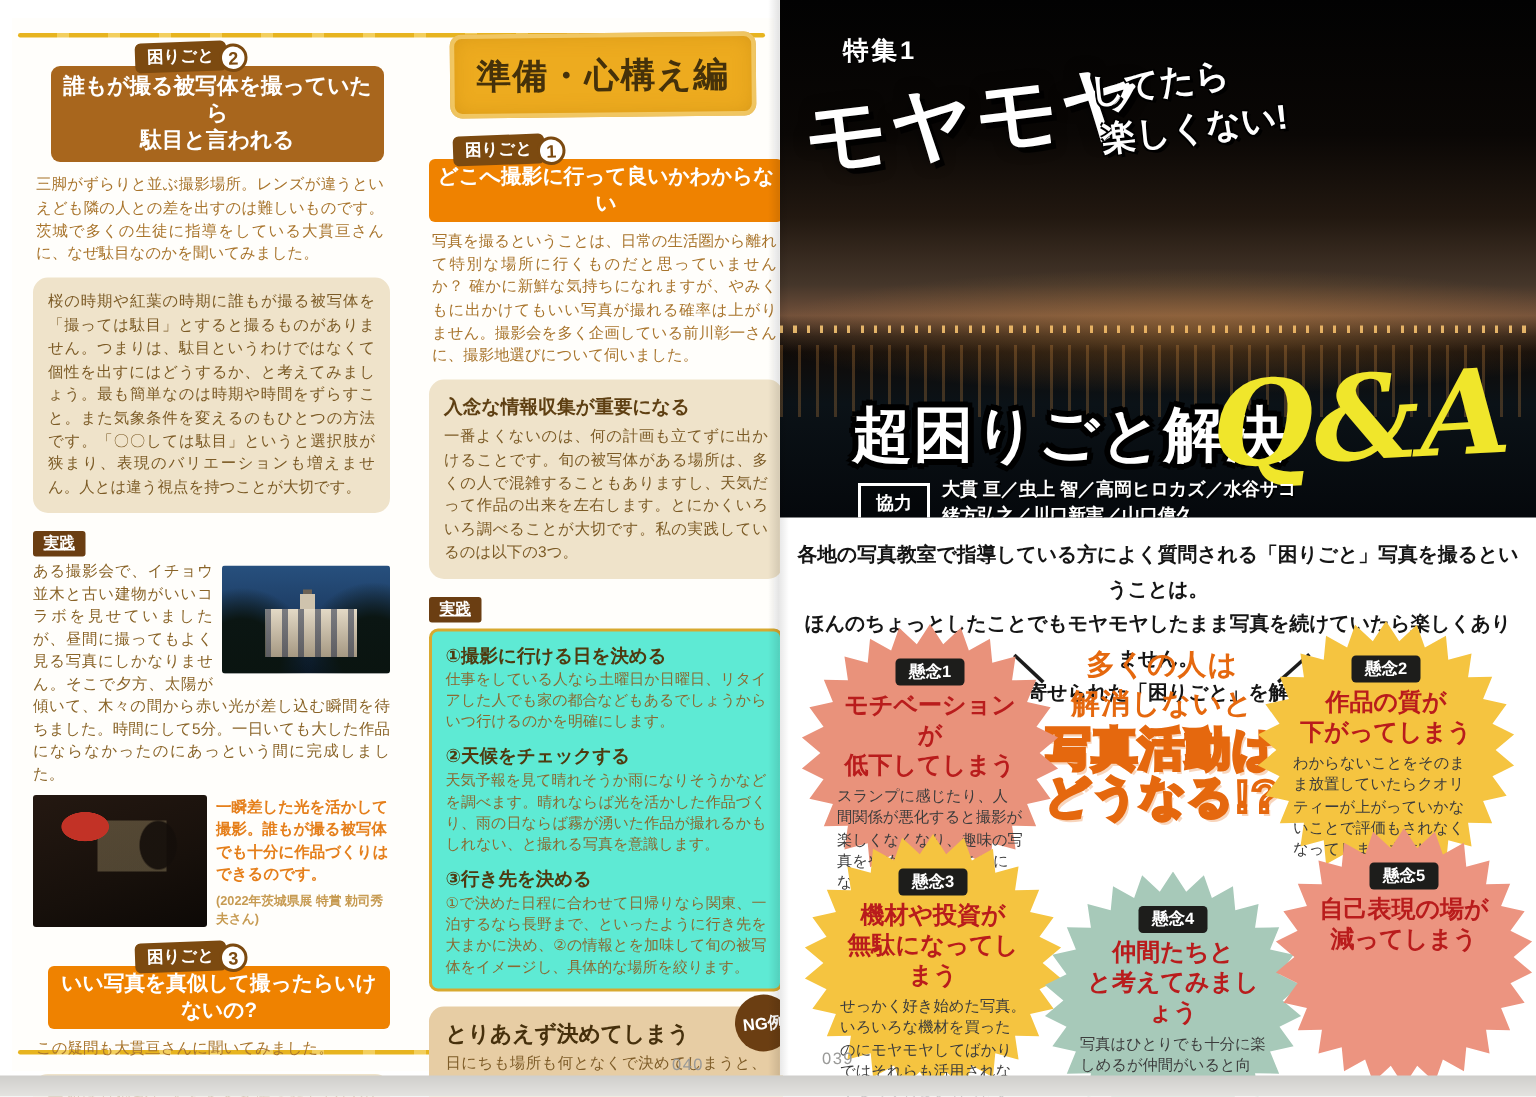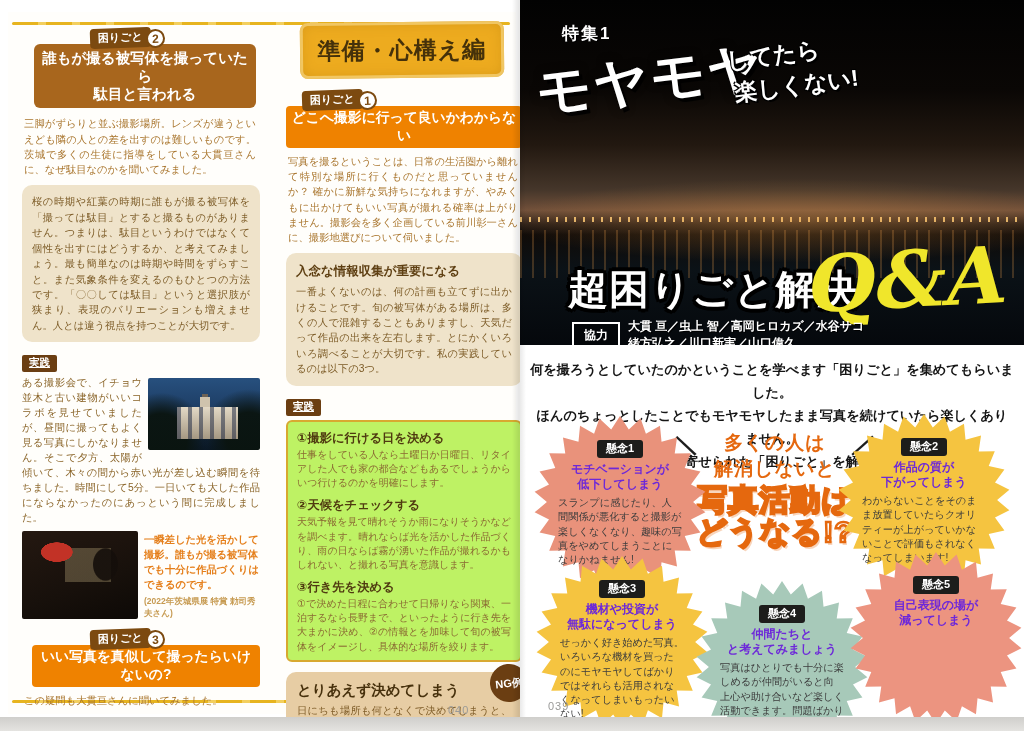--- a/index.html
+++ b/index.html
@@ -54,21 +54,21 @@
        radial-gradient(ellipse 20px 26px at 72% 38%, rgba(20,14,10,.9) 60%, transparent 65%),
        linear-gradient(rgba(226,205,150,.28),rgba(226,205,150,.28)) 62% 30%/46px 34px no-repeat,
        linear-gradient(160deg,#241811 0%,#17100b 60%,#0d0906 100%); }
   .cap-orange { color:#e57f1b; font-weight:bold; font-size:10.3px; line-height:1.45; }
   .cap-credit { color:#c79b52; font-weight:bold; font-size:8.5px; display:block; margin-top:2px; }
 
   .stamp { background:#edab1f; color:#45310a; font-weight:bold; font-size:23px; letter-spacing:1px;
      text-align:center; padding:13px 6px 12px; border-radius:8px; transform:rotate(-0.6deg);
      box-shadow:inset 0 0 0 3px rgba(255,236,170,.5), inset 0 0 14px rgba(164,110,10,.35); margin:0 18px 12px 14px; }
 
-  .stepbox { background:#bef264; border:2px solid #d8a930; border-radius:6px; padding:8px 9px 6px; margin-bottom:10px; }
+  .stepbox { background:#5eead4; border:2px solid #d8a930; border-radius:6px; padding:8px 9px 6px; margin-bottom:10px; }
   .step { margin-bottom:7px; }
   .step .st { color:#4f3a10; font-weight:bold; font-size:12.3px; margin-bottom:1px; }
   .step .sx { color:#8a6a33; font-size:10px; line-height:1.42; text-align:justify; }
 
   .ngbox { background:#e7cda4; border-radius:10px; padding:9px 11px; position:relative; margin-bottom:10px; }
   .ngbox .nt { color:#46300c; font-weight:bold; font-size:14.5px; margin-bottom:3px; }
   .ngbox .nx { color:#7e5c28; font-size:10.3px; line-height:1.46; text-align:justify; }
   .ngbadge { position:absolute; right:-6px; top:-8px; width:38px; height:38px; border-radius:50%;
      background:#6b3e12; color:#fff; font-weight:bold; font-size:11px; display:flex; align-items:center; justify-content:center; transform:rotate(-6deg); }
 
@@ -105,21 +105,21 @@
   .center-head .big { color:#fff; font-weight:bold; font-size:30px; line-height:1.08; letter-spacing:1px;
      -webkit-text-stroke:2.5px #e5680e; text-shadow:2px 3px 0 rgba(229,104,14,.28); }
   .slash { position:absolute; top:-2px; color:#1c1c1c; font-weight:bold; font-size:24px; }
   .slash.left { left:-8px; transform:rotate(-6deg); }
   .slash.right { right:-8px; transform:rotate(6deg); }
 
   .starwrap { position:absolute; width:172px; height:172px; }
   .starburst { position:absolute; inset:0; }
   .starcontent { position:absolute; left:24px; right:24px; top:22px; text-align:center; }
   .clabel { display:inline-block; background:#1d1d1b; color:#fff; font-weight:bold; font-size:11px; padding:1px 9px 2px; border-radius:3px; margin-bottom:4px; }
-  .ctitle { color:#6d28d9; font-weight:bold; font-size:12px; line-height:1.25; margin-bottom:4px; }
+  .ctitle { color:#b91c1c; font-weight:bold; font-size:16px; line-height:1.25; margin-bottom:4px; }
   .ctext { color:#3c3c3c; font-size:10.2px; line-height:1.4; text-align:left; }
 </style>
 </head>
 <body>
 
 <div id="spread">
 
   <div id="page-left">
     <div class="rule top"></div>
     <div class="rule bottom"></div>
@@ -215,21 +215,21 @@
       <div class="headline">超困りごと解決</div>
       <div class="qa">Q&amp;A</div>
       <div class="coopbox">協力</div>
       <div class="coopnames">
         <div>大貫 亘／虫上 智／高岡ヒロカズ／水谷サコ</div>
         <div>緒方弘之／川口新実／山口偉久</div>
       </div>
     </div>
 
     <div class="intro3">
-      <div>何を撮ろうとしていたのかということを学べます「困りごと」を集めてもらいました。</div>
+      <div>各地の写真教室で指導している方によく質問される「困りごと」写真を撮るということは。</div>
       <div>ほんのちょっとしたことでもモヤモヤしたまま写真を続けていたら楽しくありません。</div>
       <div>いろんな角度から寄せられた「困りごと」を解決していきます。</div>
     </div>
 
     <div class="center-head">
       <div style="position:relative;">
         <span class="slash left">＼</span>
         <span class="slash right">／</span>
         <div class="l1">多くの人は</div>
       </div>

